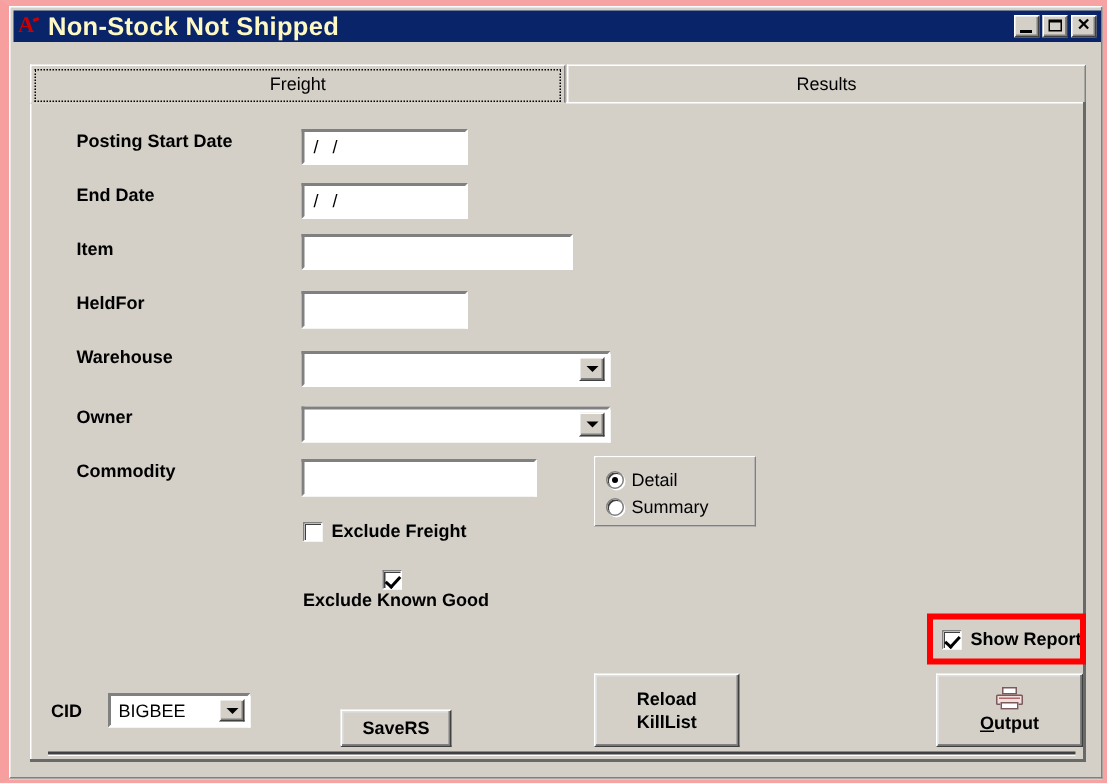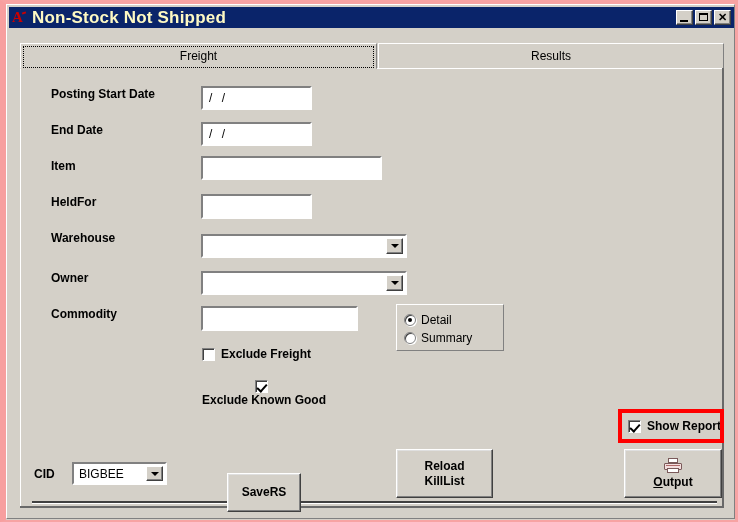--- a/index.html
+++ b/index.html
@@ -510,21 +510,21 @@
     <div class="groove" style="left:25px; top:496px; width:685px;"></div>
 
     <div class="lbl" style="left:27px; top:462px;">CID</div>
     <div class="combo" style="left:65px; top:457px; width:95px; height:23px;">
       <span>BIGBEE</span>
       <span class="combo-btn">
           <span class="arrow-dn"></span>
         </span>
     </div>
 
-    <div class="btn" style="left:220px; top:468px; width:74px; height:39px;">
+    <div class="btn" style="left:220px; top:468px; width:74px; height:25px;">
       <span>SaveRS</span>
     </div>
 
     <div class="btn" style="left:389px; top:444px; width:97px; height:49px;">
       <span>Reload</span>
       <span>KillList</span>
     </div>
 
     <div class="btn" style="left:617px; top:444px; width:98px; height:49px;">
       <span class="printer">

